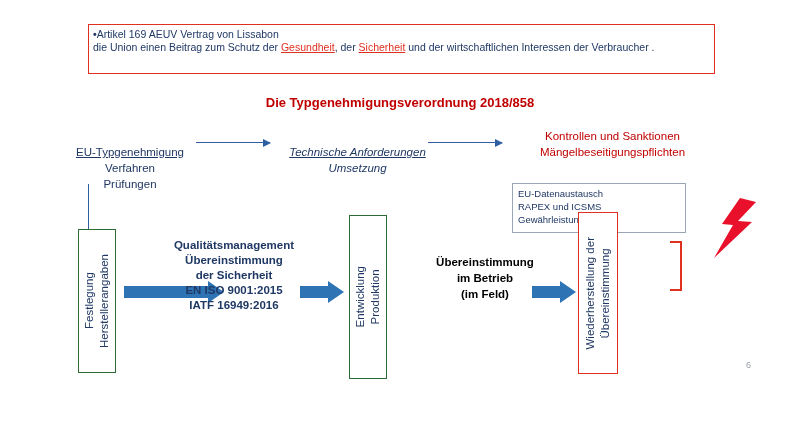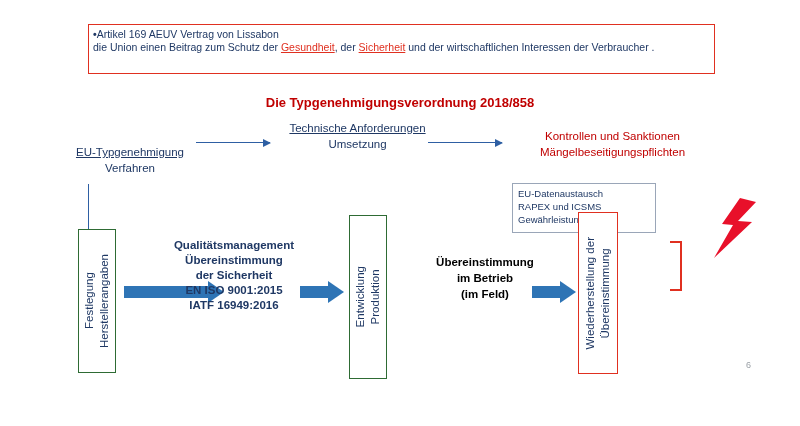--- a/index.html
+++ b/index.html
@@ -52,21 +52,21 @@
 
   
   .toplabel {
     font-size: 11.5px;
     color: #1f3864;
     text-align: center;
     line-height: 16px;
   }
   .toplabel .u { text-decoration: underline; }
   #lab-eu { left: 40px; top: 128px; width: 180px; }
-  #lab-tech { left: 265px; top: 104px; width: 185px; }
+  #lab-tech { left: 265px; top: 128px; width: 185px; font-style: italic; }
   #lab-markt {
     left: 500px; top: 112px; width: 225px;
     color: #c00000;
     text-align: center;
     font-size: 11.5px;
     line-height: 16px;
   }
   #lab-markt .u { text-decoration: underline; }
 
   
@@ -99,21 +99,21 @@
     bottom: -8px;
     border-top: 8px solid #2e5fa3;
     border-left: 4.5px solid transparent;
     border-right: 4.5px solid transparent;
   }
 
   
   #grey-box {
     left: 512px;
     top: 167px;
-    width: 144px;
+    width: 174px;
     height: 50px;
     border: 1px solid #9aa6b8;
     box-sizing: border-box;
     padding: 3px 5px;
     background: #ffffff;
   }
   #grey-box div {
     font-size: 9.5px;
     color: #1f3864;
     line-height: 13px;
@@ -229,20 +229,21 @@
     <div class="note-line">
       <span>die Union einen Beitrag zum Schutz der </span><span class="red-u">Gesundheit</span><span>, der </span><span class="red-u">Sicherheit</span><span> und der wirtschaftlichen Interessen der Verbraucher .</span>
     </div>
   </div>
 
   <div id="headline" class="abs">Die Typgenehmigungsverordnung 2018/858</div>
 
   <div id="lab-eu" class="abs toplabel">
     <div class="u">EU-Typgenehmigung</div>
     <div>Verfahren</div>
+    <div>Prüfungen</div>
   </div>
 
   <div id="lab-tech" class="abs toplabel">
     <div class="u">Technische Anforderungen</div>
     <div>Umsetzung</div>
   </div>
 
   <div id="lab-markt" class="abs">
     <div>Kontrollen und Sanktionen</div>
     <div>Mängelbeseitigungspflichten</div>

